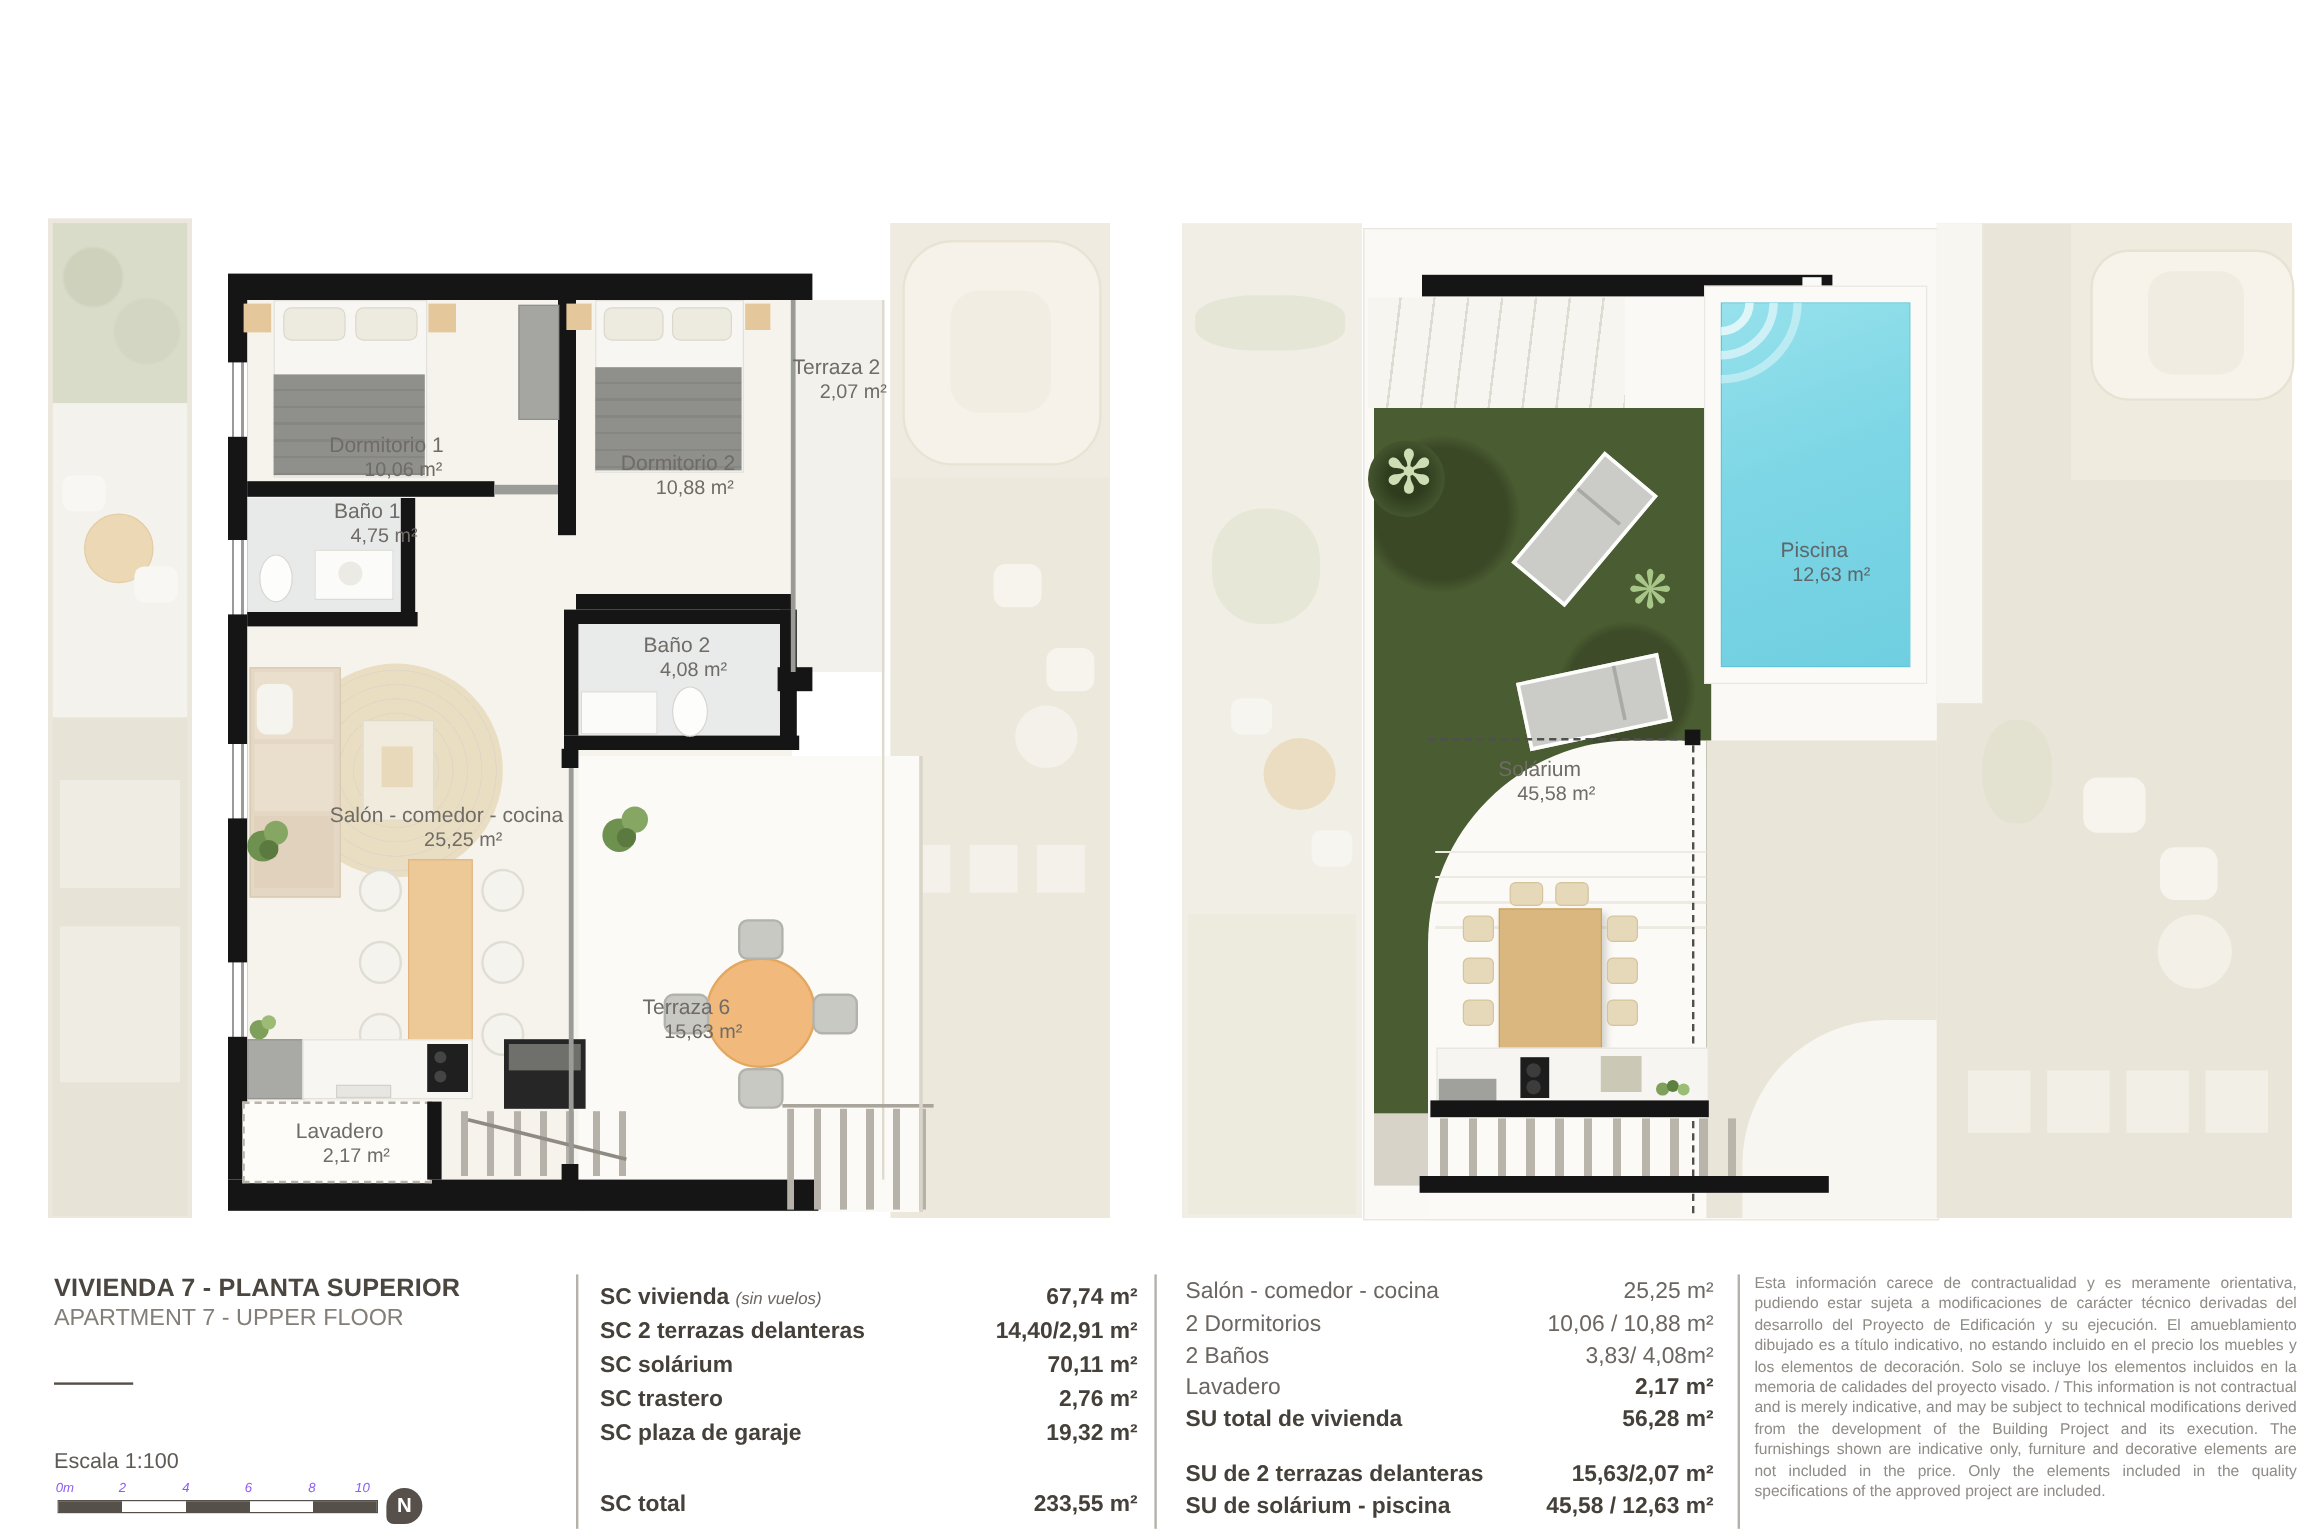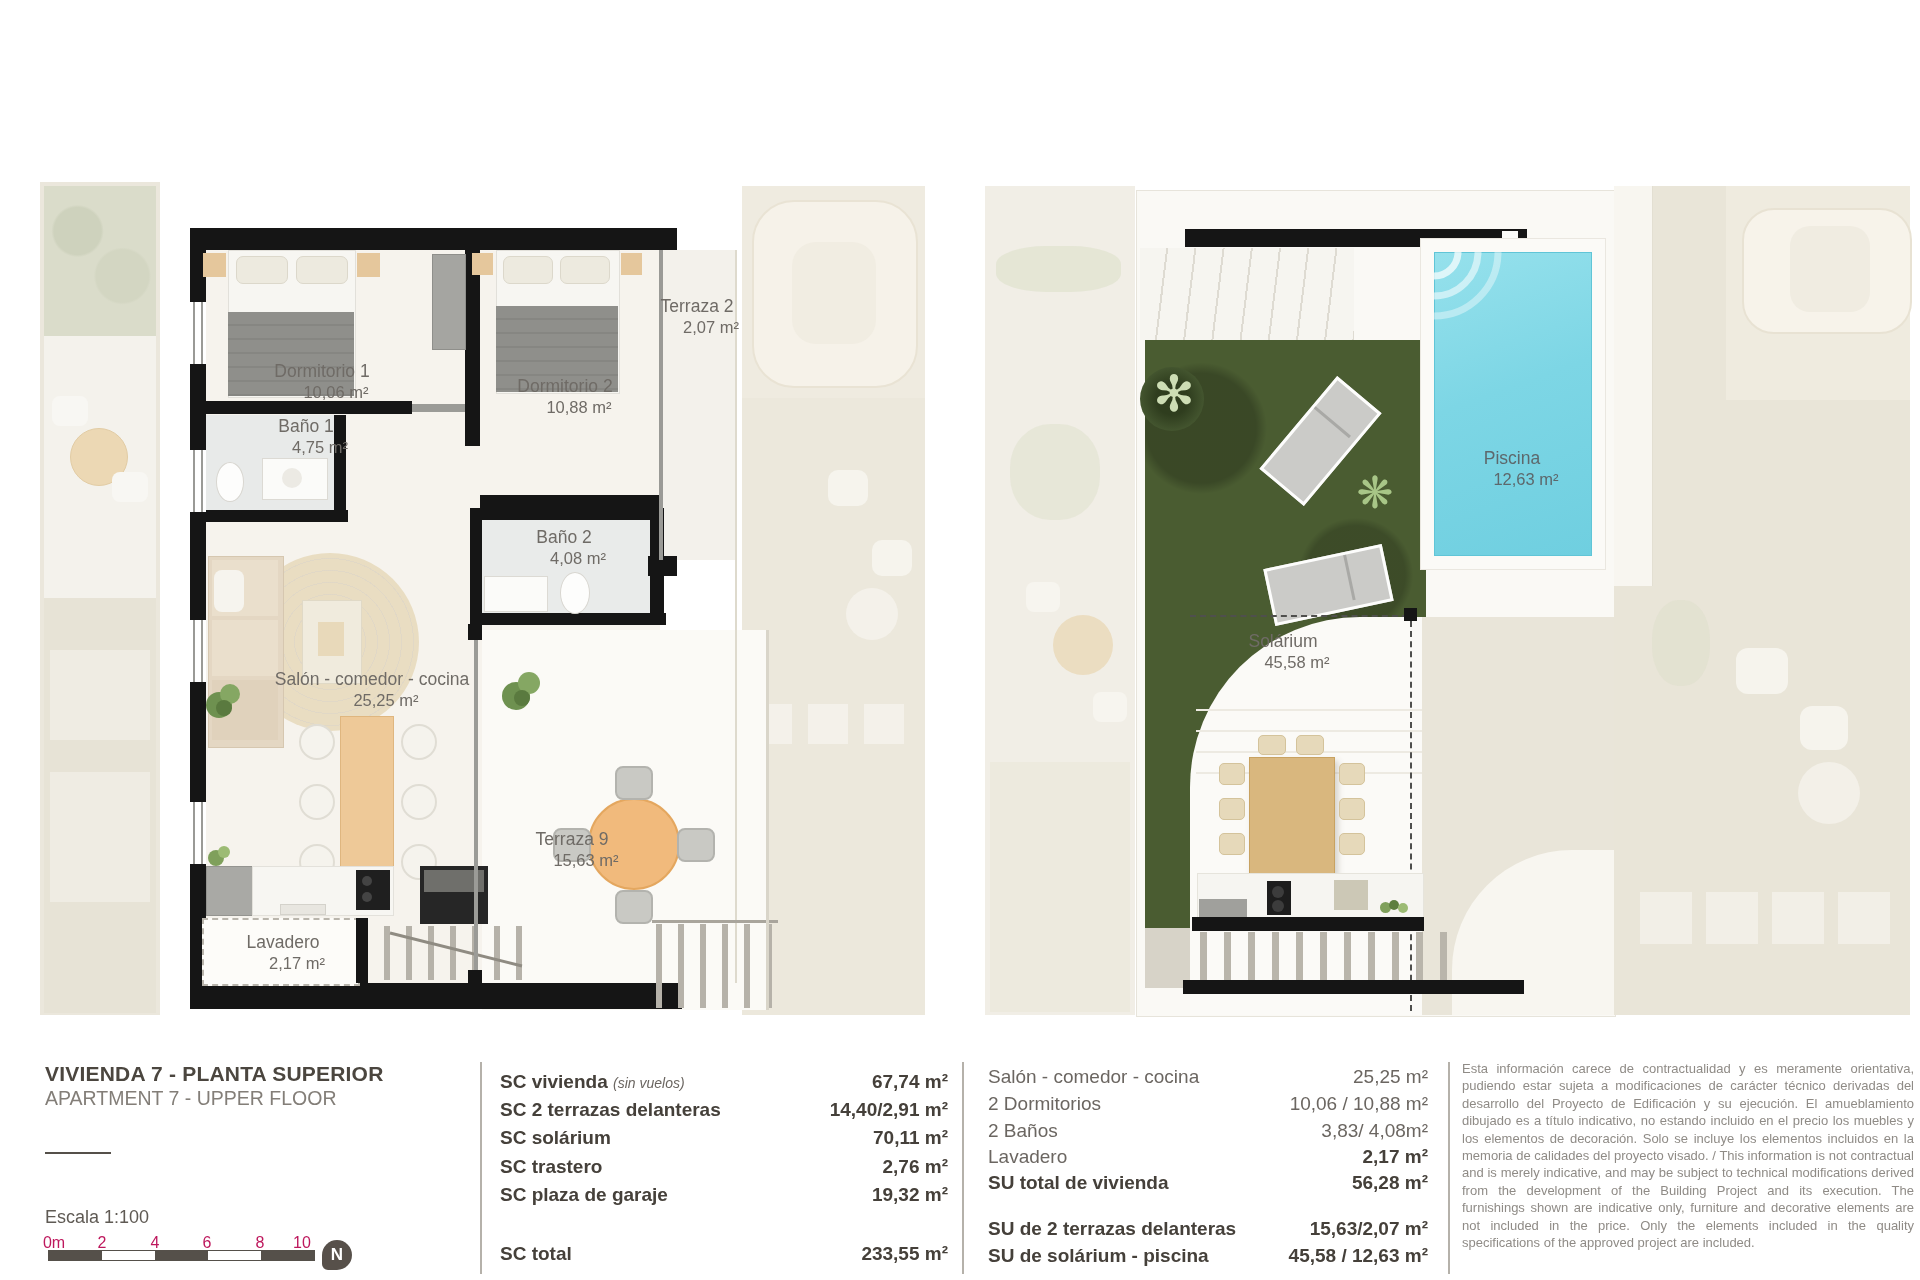--- a/index.html
+++ b/index.html
@@ -21,21 +21,21 @@
   .ft-sub{position:absolute;font-size:19.5px;color:#837e78;}
   .vdiv{position:absolute;width:2px;background:#b5b1aa;}
   .scrow{position:absolute;left:500px;width:448px;font-size:19px;font-weight:bold;color:#45403a;}
   .scrow .val{position:absolute;right:0;top:0;}
   .surow{position:absolute;left:988px;width:440px;font-size:19px;color:#6b6661;}
   .surow .val{position:absolute;right:0;top:0;}
   .bold{font-weight:bold;color:#45403a;}
   .note{font-style:italic;font-weight:normal;font-size:14px;color:#6b6661;}
   .disc{position:absolute;left:1462px;top:1060px;width:452px;font-size:13px;line-height:17.4px;
         color:#8f8b86;text-align:justify;}
-  .tick{position:absolute;font-size:16px;color:#be185d;transform:translateX(-50%);}
+  .tick{position:absolute;font-size:11px;color:#8b5cf6;transform:translateX(-50%);font-style:italic;}
 </style>
 </head>
 <body>
 
 <div class="sheet">
 
   <div>
 
     <div class="fade" style="left:40px;top:182px;width:120px;height:833px;background:#ebe7dc;"></div>
     <div class="fade" style="left:44px;top:186px;width:112px;height:150px;background:radial-gradient(circle at 30% 30%,#ced2bd 0 18%,transparent 20%),radial-gradient(circle at 70% 60%,#d3d6c2 0 22%,transparent 24%),#dadcca;"></div>
@@ -181,21 +181,21 @@
     </div>
     <div class="lbl" style="left:564px;top:526px;">
       <div class="nm">Baño 2</div>
         <div class="ar">4,08 m²</div>
     </div>
     <div class="lbl" style="left:372px;top:668px;">
       <div class="nm">Salón - comedor - cocina</div>
         <div class="ar">25,25 m²</div>
     </div>
     <div class="lbl" style="left:572px;top:828px;">
-      <div class="nm">Terraza 9</div>
+      <div class="nm">Terraza 6</div>
         <div class="ar">15,63 m²</div>
     </div>
     <div class="lbl" style="left:283px;top:931px;">
       <div class="nm">Lavadero</div>
         <div class="ar">2,17 m²</div>
     </div>
   </div>
 
   <div>
 

